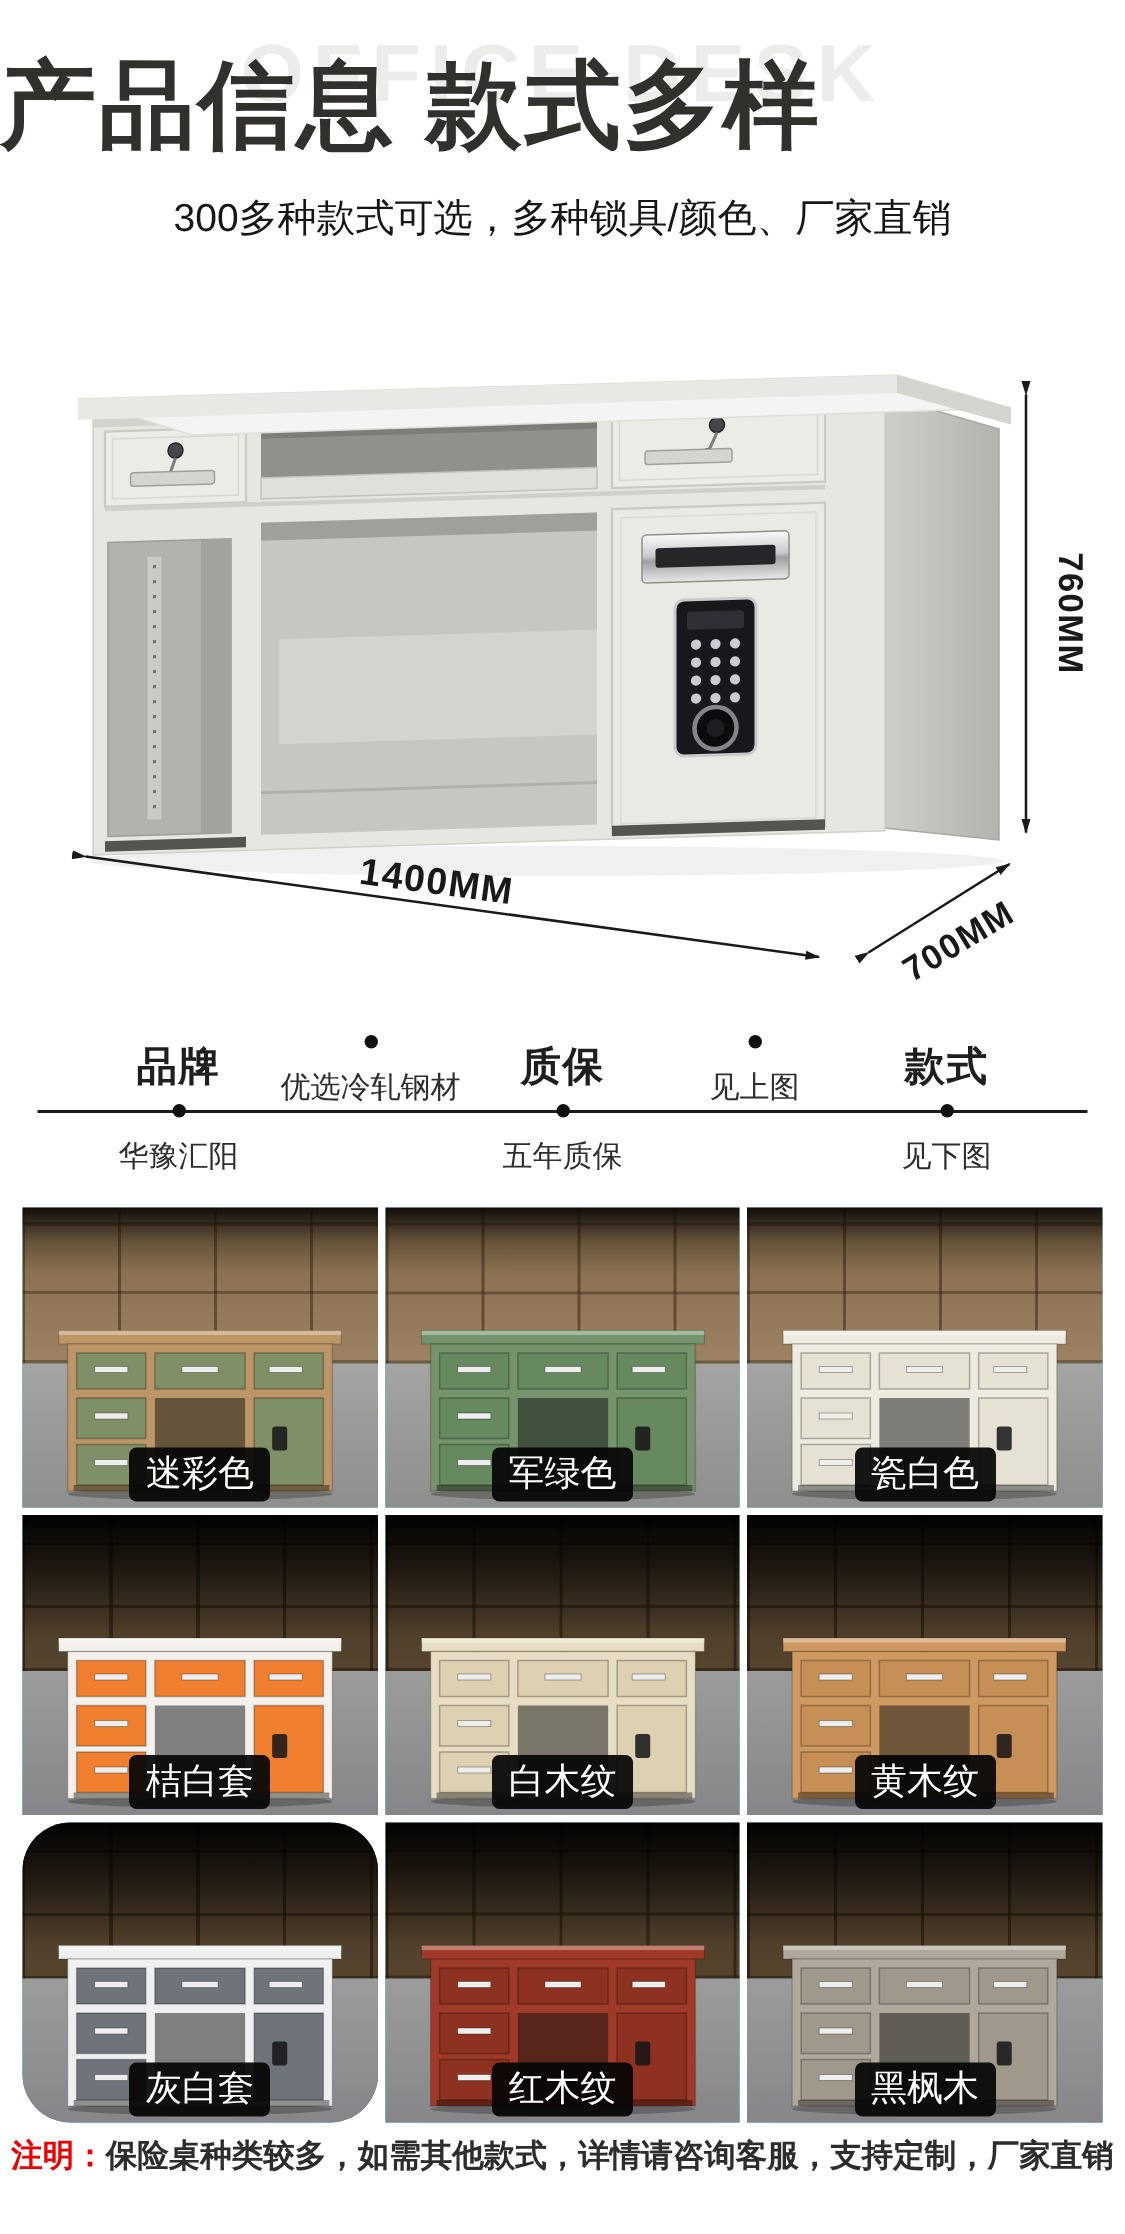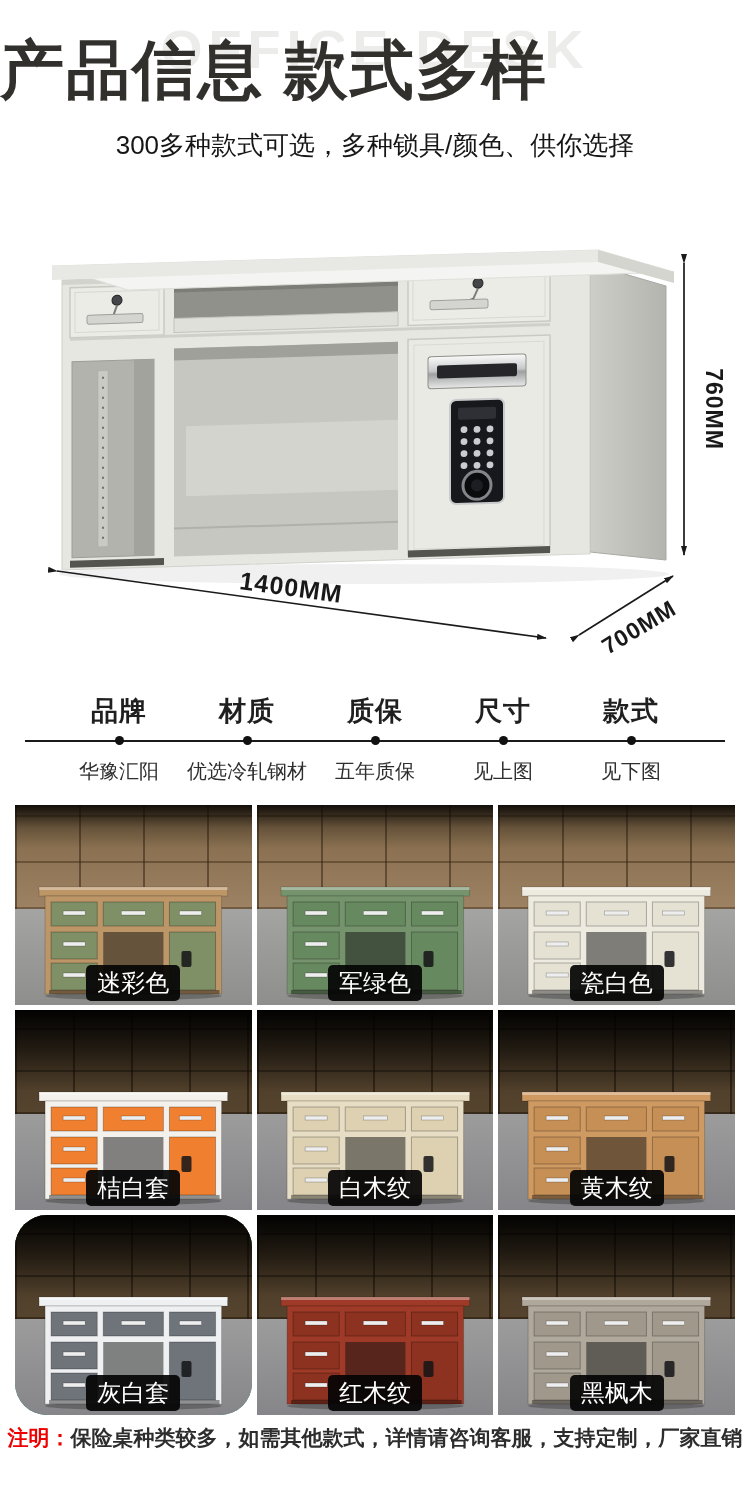--- a/index.html
+++ b/index.html
@@ -74,21 +74,21 @@
   
   .note{top:1424px;left:0;width:750px;text-align:center;font-size:21px;font-weight:700;line-height:28px;}
   .note-label{color:#ee0000;}
   .note-text{color:#2d2d2d;}
 </style>
 </head>
 <body>
 
 <div class="abs watermark">OFFICE DESK</div>
 <h1 class="abs title" style="margin:0;">产品信息 款式多样</h1>
-<div class="abs subtitle">300多种款式可选，多种锁具/颜色、供你选择</div>
+<div class="abs subtitle">300多种款式可选，多种锁具/颜色、厂家直销</div>
 
 <div class="abs figure">
 <svg viewBox="0 0 750 460" width="750" height="460">
   <defs>
     <marker id="arr" markerWidth="12" markerHeight="10" refX="9" refY="3" orient="auto" markerUnits="userSpaceOnUse">
       <path d="M0,0 L10,3 L0,6 z" fill="#1a1a1a"></path>
     </marker>
     <linearGradient id="sideGrad" x1="0" y1="0" x2="1" y2="0">
       <stop offset="0" stop-color="#cdcec8"></stop>
           <stop offset="1" stop-color="#b3b4ae"></stop>
@@ -180,31 +180,29 @@
 
 <div class="abs specs">
   <div class="spec-line"></div>
   <div class="spec-cols">
     <div class="spec-col">
       <div class="spec-label">品牌</div>
       <div class="spec-dot"></div>
       <div class="spec-value">华豫汇阳</div>
     </div>
     <div class="spec-col">
-      <div class="spec-label">材质</div>
       <div class="spec-dot"></div>
       <div class="spec-value">优选冷轧钢材</div>
     </div>
     <div class="spec-col">
       <div class="spec-label">质保</div>
       <div class="spec-dot"></div>
       <div class="spec-value">五年质保</div>
     </div>
     <div class="spec-col">
-      <div class="spec-label">尺寸</div>
       <div class="spec-dot"></div>
       <div class="spec-value">见上图</div>
     </div>
     <div class="spec-col">
       <div class="spec-label">款式</div>
       <div class="spec-dot"></div>
       <div class="spec-value">见下图</div>
     </div>
   </div>
 </div>

